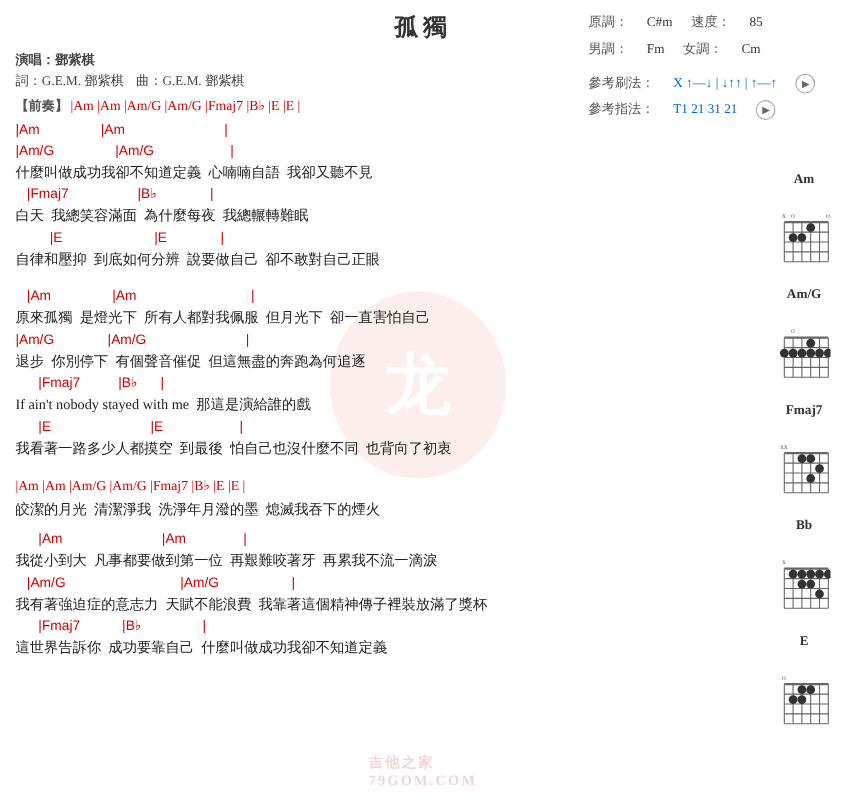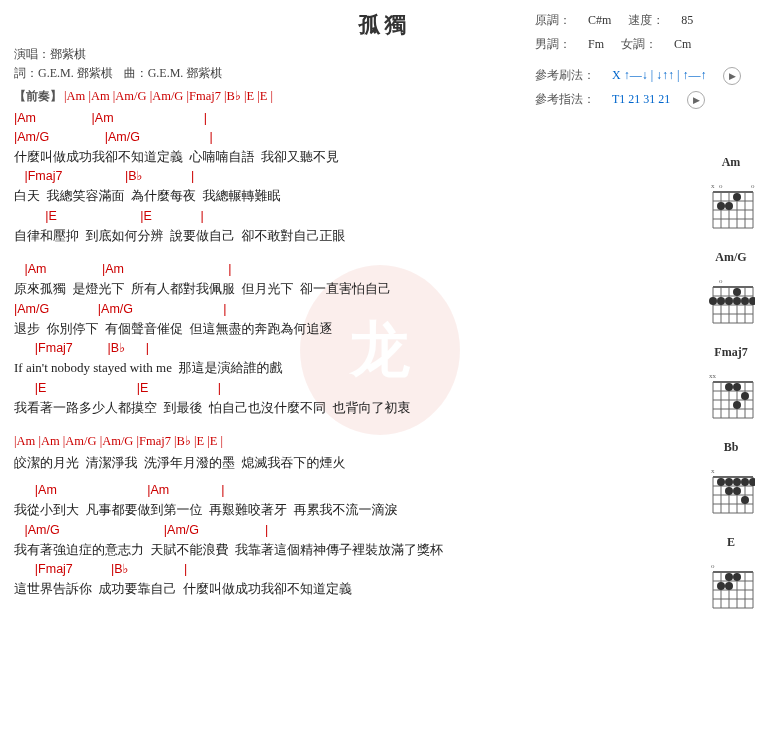--- a/index.html
+++ b/index.html
@@ -56,21 +56,21 @@
       right: 14px;
       top: 155px;
       display: flex;
       flex-direction: column;
       gap: 18px;
     }
     .chord-diagram {
       display: flex;
       flex-direction: column;
       align-items: center;
-      gap: 8px;
+      gap: 18px;
     }
     .chord-name {
       font-size: 12px;
       font-weight: bold;
       color: #333;
       text-align: center;
       margin-bottom: 2px;
     }
     .content {
       position: relative;
@@ -255,21 +255,21 @@
         <circle cx="22" cy="17" r="4" fill="#333"></circle>
         <circle cx="30" cy="17" r="4" fill="#333"></circle>
         <circle cx="14" cy="26" r="4" fill="#333"></circle>
         <circle cx="22" cy="26" r="4" fill="#333"></circle>
       </svg>
     </div>
   </div>
 
   <div class="title">孤獨</div>
 
-  <div style="font-size:12px; color:#444; margin-bottom:2px;">
+  <div style="font-size:12px; color:#444; margin-bottom:2px;font-weight:bold;">
     <span>演唱：</span><span>鄧紫棋</span>
   </div>
   <div style="font-size:12px; color:#444; margin-bottom:6px;">
     <span>詞：</span><span>G.E.M. 鄧紫棋</span>
     <span style="margin-left:8px;">曲：</span><span>G.E.M. 鄧紫棋</span>
   </div>
 
   <div class="content">
 
     <div style="display:flex; align-items:baseline; margin-bottom:4px;">
@@ -312,19 +312,22 @@
     <div class="section-block">
       <div class="chord-line">      |Am                          |Am               |</div>
       <div class="lyric-line">我從小到大  凡事都要做到第一位  再艱難咬著牙  再累我不流一滴淚</div>
       <div class="chord-line">   |Am/G                              |Am/G                   |</div>
       <div class="lyric-line">我有著強迫症的意志力  天賦不能浪費  我靠著這個精神傳子裡裝放滿了獎杯</div>
       <div class="chord-line">      |Fmaj7           |B♭                |</div>
       <div class="lyric-line">這世界告訴你  成功要靠自己  什麼叫做成功我卻不知道定義</div>
     </div>
   </div>
 
+  <div style="position:absolute; bottom:18px; left:50%; transform:translateX(-50%); color:rgba(200,60,60,0.22); font-size:13px; font-weight:bold; letter-spacing:2px; white-space:nowrap; pointer-events:none; z-index:0;">
+    吉他之家<br>79GOM.COM
+  </div>
 
   <svg style="position:absolute;top:250px;left:280px;opacity:0.07;pointer-events:none;z-index:0;" width="200" height="200" viewBox="0 0 200 200">
     <ellipse cx="100" cy="100" rx="80" ry="85" fill="#cc2200"></ellipse>
     <text x="100" y="120" text-anchor="middle" font-size="60" fill="#fff" font-weight="bold">龙</text>
   </svg>
 
 </div>
 
 </body></html>

